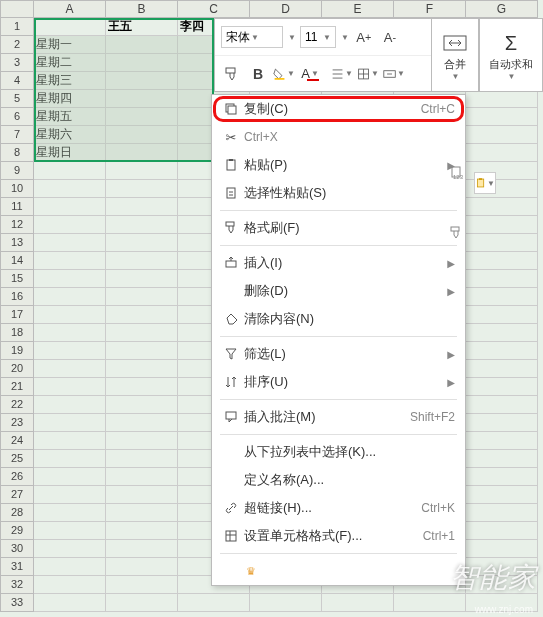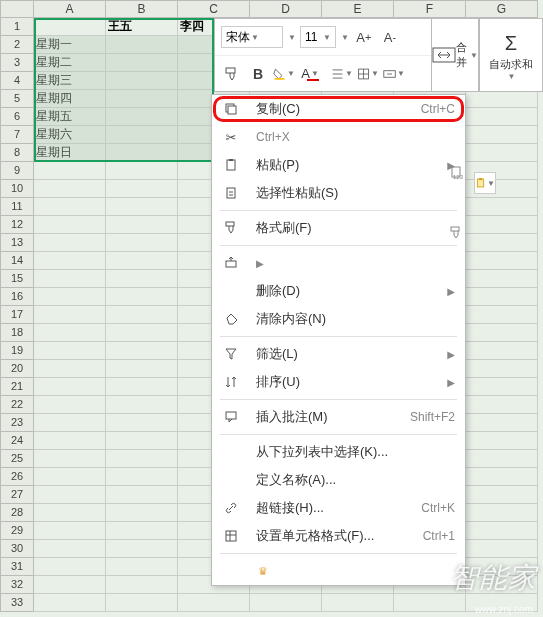--- a/index.html
+++ b/index.html
@@ -16,25 +16,25 @@
 .h1cell{font-weight:700}
 .toolbar{position:absolute;left:214px;top:18px;width:260px;height:74px;background:#fff;border:1px solid #bbb;display:flex;flex-direction:column}
 .tb-row{display:flex;align-items:center;height:36px;padding:0 6px;gap:4px}
 .tb-sep{border-top:1px solid #eee}
 .font-sel{width:62px;height:22px;border:1px solid #ccc;font-size:12px;padding:0 4px;display:flex;align-items:center;justify-content:flex-start}
 .size-sel{width:36px;height:22px;border:1px solid #ccc;font-size:12px;padding:0 4px;display:flex;align-items:center;justify-content:space-between}
 .tb-ico{width:22px;height:22px;display:flex;align-items:center;justify-content:center;font-size:13px;color:#444}
 .tb-ico.b{font-weight:700;font-size:14px}
 .tb-ico svg{width:16px;height:16px}
 .dd-arrow{font-size:8px;color:#777;margin-left:1px}
-.merge-wrap{position:absolute;right:64px;top:18px;width:48px;height:74px;background:#fff;border:1px solid #bbb;display:flex;flex-direction:row;align-items:center;justify-content:center;font-size:11px;color:#333}
+.merge-wrap{position:absolute;right:64px;top:18px;width:48px;height:74px;background:#fff;border:1px solid #bbb;display:flex;flex-direction:column;align-items:center;justify-content:center;font-size:11px;color:#333}
 .sum-wrap{position:absolute;right:0;top:18px;width:64px;height:74px;background:#fff;border:1px solid #bbb;display:flex;flex-direction:column;align-items:center;justify-content:center;font-size:11px;color:#333}
 .big-ico{font-size:20px;height:28px;display:flex;align-items:center}
 .ctx{position:absolute;left:211px;top:94px;width:255px;background:#fff;border:1px solid #bbb;box-shadow:2px 2px 6px rgba(0,0,0,.2)}
-.ctx-item{display:flex;align-items:center;height:28px;padding:0 10px;font-size:13px;color:#333;gap:16px}
+.ctx-item{display:flex;align-items:center;height:28px;padding:0 10px;font-size:13px;color:#333;gap:4px}
 .ctx-item .ic{width:18px;display:flex;justify-content:center;color:#555}
 .ctx-item .lbl{flex:1}
 .ctx-item .sc{color:#888;font-size:12px}
 .ctx-item .ra{color:#888;font-size:10px}
 .ctx-div{height:1px;background:#e0e0e0;margin:3px 8px}
 .highlight-box{position:absolute;left:213px;top:96px;width:251px;height:26px;border:3px solid #e11;border-radius:10px;pointer-events:none}
 .side-ico{position:absolute;left:448px;width:18px;height:18px;display:flex;align-items:center;justify-content:center;font-size:12px;color:#666}
 .paste-float{position:absolute;left:474px;top:172px;width:22px;height:22px;background:#fff;border:1px solid #ccc;display:flex;align-items:center;justify-content:center;font-size:12px}
 .watermark{position:absolute;right:6px;bottom:20px;color:rgba(255,255,255,.85);font-size:28px;font-weight:300;text-shadow:0 0 4px rgba(0,0,0,.4);font-style:italic;letter-spacing:1px}
 .wm-sub{position:absolute;right:10px;bottom:2px;color:rgba(255,255,255,.8);font-size:10px}
@@ -511,20 +511,21 @@
       <span class="lbl">格式刷(F)</span>
     </div>
   <div class="ctx-div"></div>
   <div class="ctx-item">
       <span class="ic">
         <svg width="14" height="14" viewBox="0 0 14 14">
           <rect x="2" y="5" width="10" height="6" fill="none" stroke="#555"></rect>
           <path d="M7 1v4M5 3l2-2 2 2" fill="none" stroke="#555"></path>
         </svg>
       </span>
+      <span class="lbl">插入(I)</span>
       <span class="ra">▶</span>
     </div>
   <div class="ctx-item">
       <span class="ic"></span>
       <span class="lbl">删除(D)</span>
       <span class="ra">▶</span>
     </div>
   <div class="ctx-item">
       <span class="ic">
         <svg width="14" height="14" viewBox="0 0 14 14">

